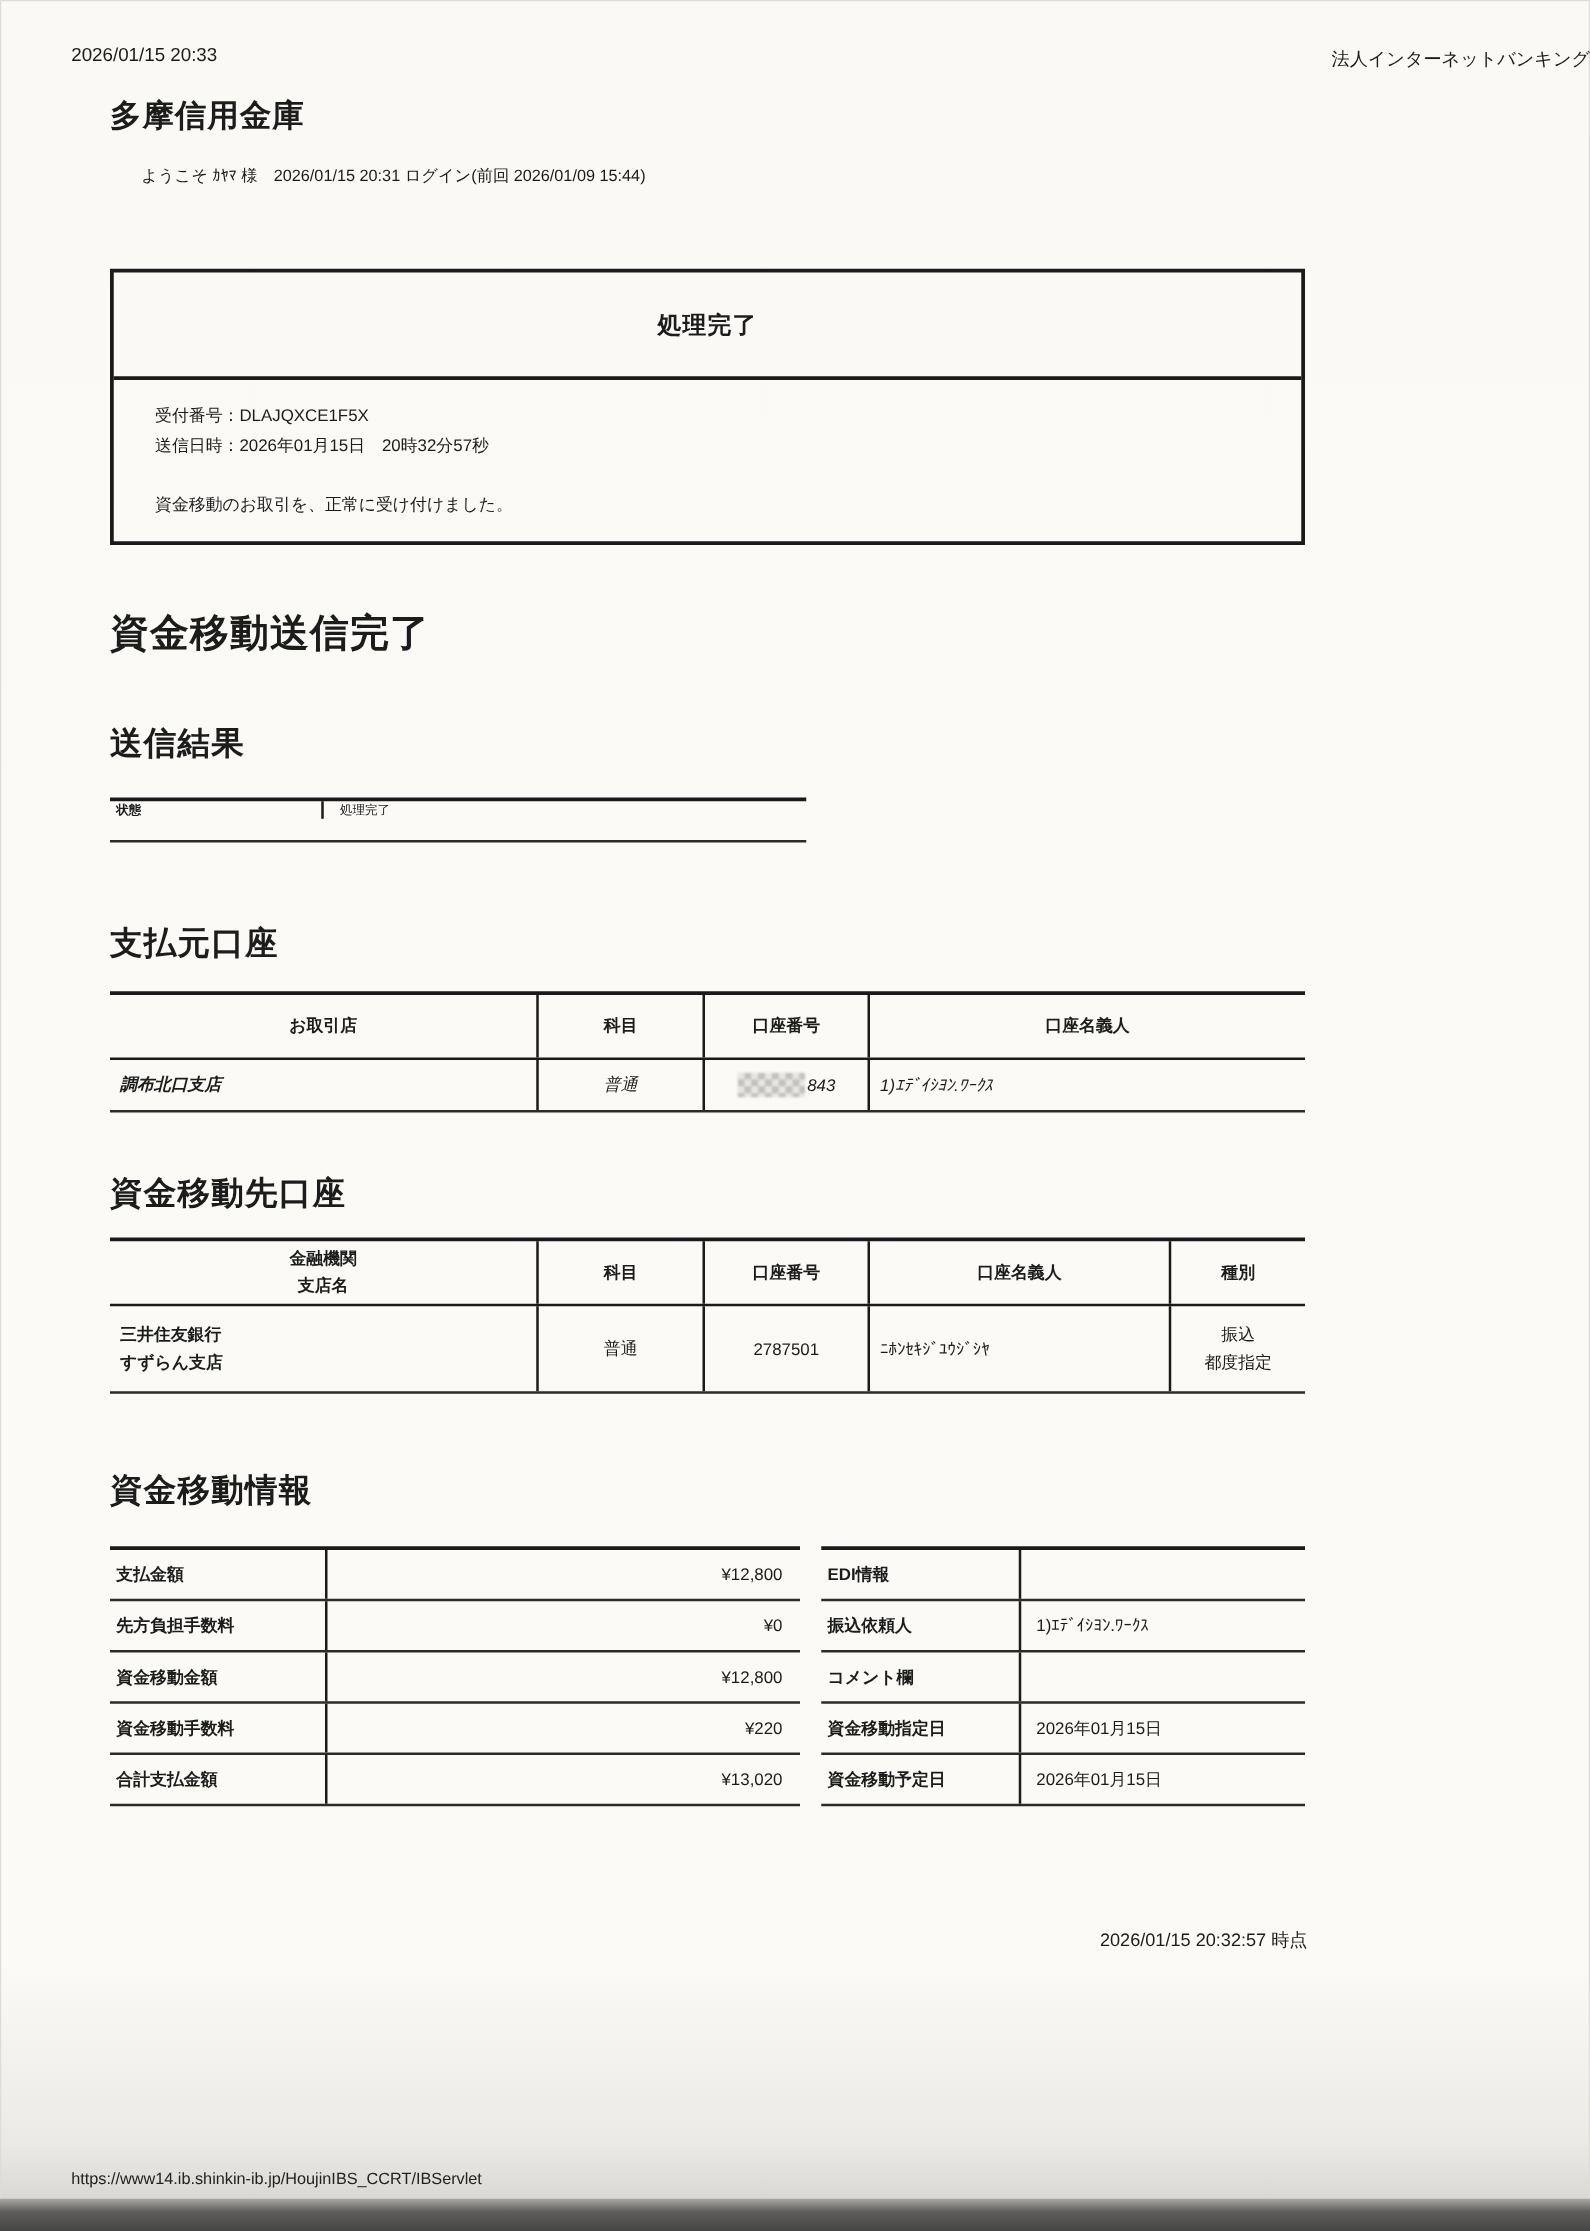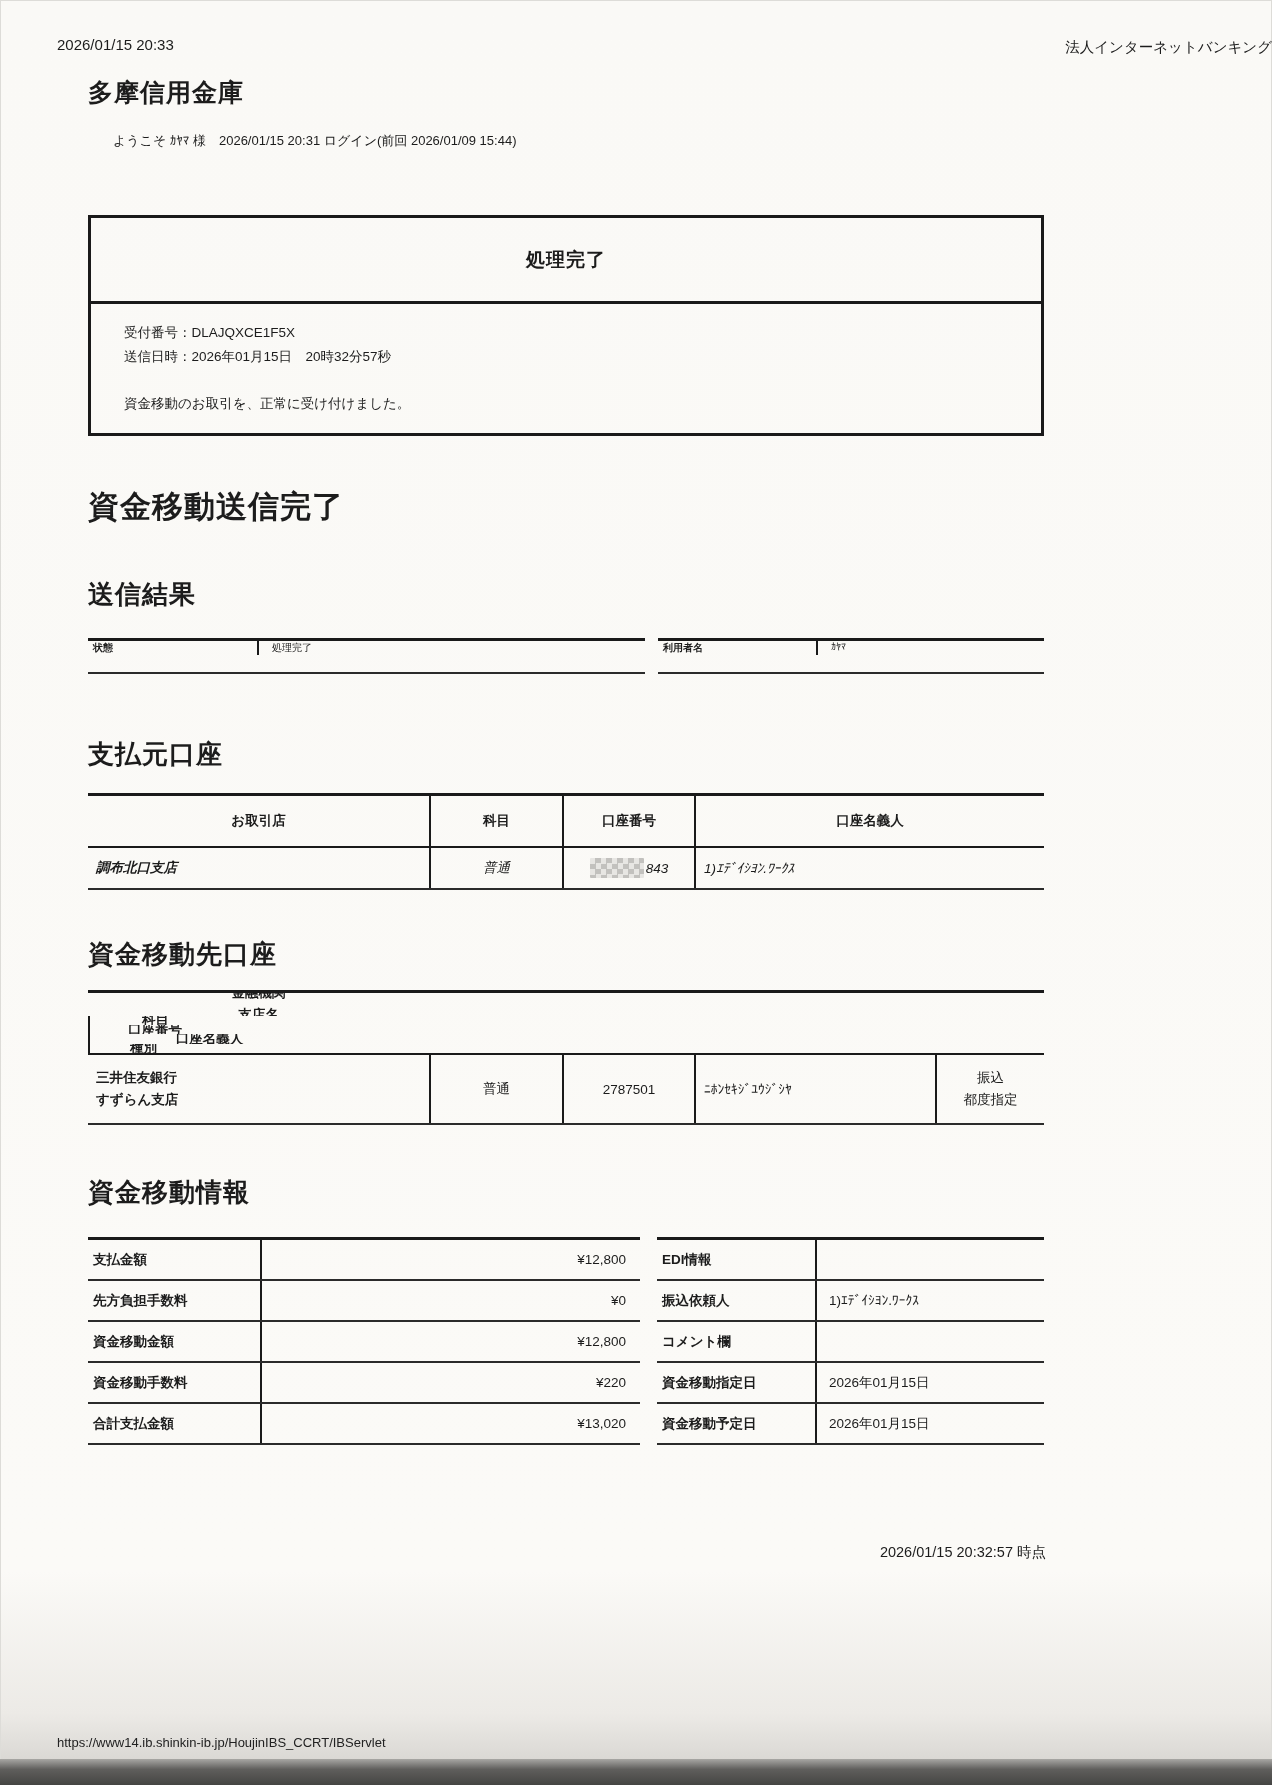--- a/index.html
+++ b/index.html
@@ -73,21 +73,21 @@
   .grid-tbl .c-center { align-items:center; text-align:center; }
   .grid-tbl .c-left { align-items:flex-start; text-align:left; }
   .grid-tbl .two-line { line-height:22px; }
 
   .src-tbl { left:88px; top:793px; width:956px; }
   .src-tbl .hrow { height:52px; }
   .src-tbl .drow { height:40px;font-style:italic; }
   .src-c0 { width:341px; } .src-c1 { width:133px; } .src-c2 { width:132px; } .src-c3 { width:350px; }
 
   .dst-tbl { left:88px; top:990px; width:956px; }
-  .dst-tbl .hrow { height:62px;flex-direction:column; }
+  .dst-tbl .hrow { height:52px; }
   .dst-tbl .drow { height:68px; }
   .dst-c0 { width:341px; } .dst-c1 { width:133px; } .dst-c2 { width:132px; } .dst-c3 { width:241px; } .dst-c4 { width:109px; }
 
   
   .info-tbl { font-size:13.5px; border-top:3px solid #1a1a1a; }
   .info-tbl .irow { display:flex; align-items:stretch; height:41px; border-bottom:2px solid #2b2b2b; }
   .info-tbl .k {
     font-weight:700; display:flex; align-items:center; padding-left:5px;
     border-right:2px solid #1a1a1a; flex:0 0 auto;
   }
@@ -130,24 +130,20 @@
   </div>
 
   <div class="abs page-title">資金移動送信完了</div>
 
   <div class="abs sec-heading sec1">送信結果</div>
 
   <div class="abs kv res-left">
     <div class="k">状態</div>
     <div class="v">処理完了</div>
   </div>
-  <div class="abs kv res-right">
-    <div class="k">利用者名</div>
-    <div class="v">ｶﾔﾏ</div>
-  </div>
 
   <div class="abs sec-heading sec2">支払元口座</div>
 
   <div class="abs grid-tbl src-tbl">
     <div class="row hrow">
       <div class="cell c-center src-c0">お取引店</div>
       <div class="cell c-center src-c1">科目</div>
       <div class="cell c-center src-c2">口座番号</div>
       <div class="cell c-center src-c3">口座名義人</div>
     </div>

